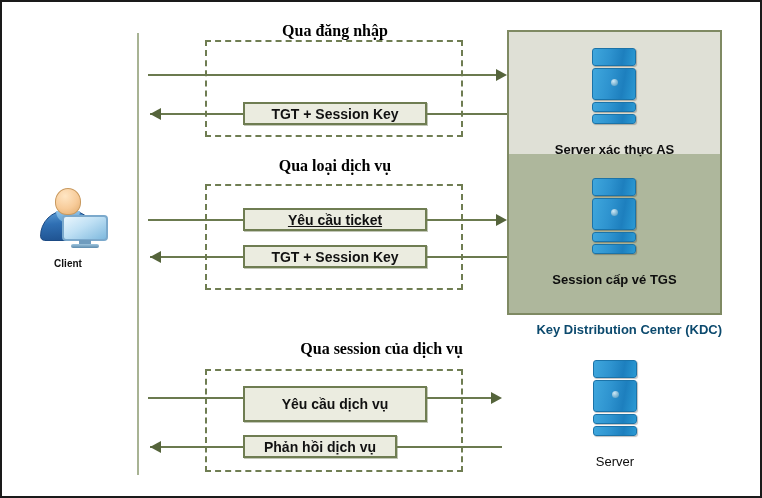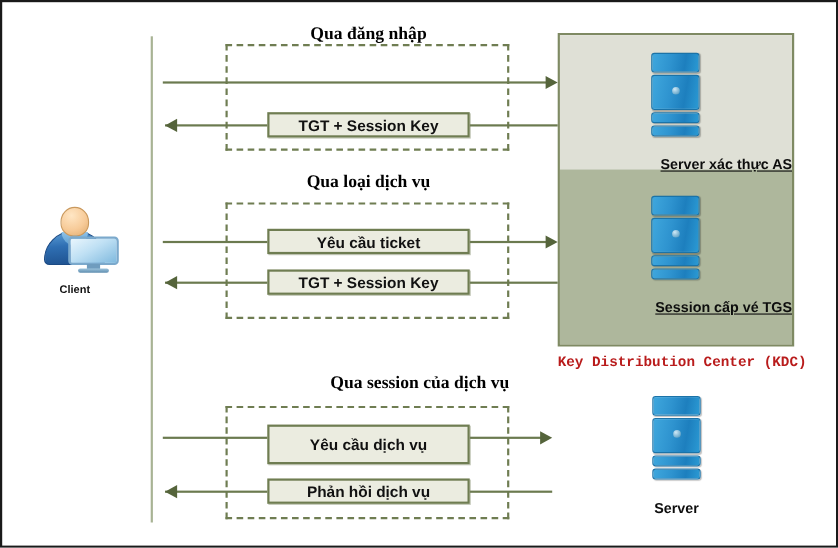--- a/index.html
+++ b/index.html
@@ -106,30 +106,29 @@
   .kdc-box{
     position:absolute;
     border:2px solid #7f8a63;
     box-sizing:border-box;
     overflow:hidden;
   }
   .kdc-half{position:absolute;left:0;width:100%;}
   .kdc-half.top{background:linear-gradient(180deg,#e3e4da 0%,#dcdeD2 100%);background:#dfe0d6;}
   .kdc-half.bottom{background:#aeb79c;}
   .kdc-caption{
-    position:absolute;width:100%;text-align:right;
+    position:absolute;width:100%;text-align:center;
     font-family:"Liberation Sans",sans-serif;
     font-weight:bold;font-size:13px;color:#0d0d0d;
     white-space:nowrap;
-    text-decoration:underline;
   }
   .kdc-label{
-    position:absolute;text-align:left;width:100%;
-    font-family:Liberation Mono, monospace;
-    font-weight:bold;font-size:13px;color:#b91c1c;
+    position:absolute;text-align:right;width:100%;
+    font-family:Liberation Sans, sans-serif;
+    font-weight:bold;font-size:13px;color:#0c4a6e;
     white-space:nowrap;
   }
 
   
   .server-icon{position:absolute;width:44px;height:78px;}
   .srv-seg{
     position:absolute;left:0;width:44px;
     border:1px solid #1b73a8;
     border-radius:3px;
     box-sizing:border-box;
@@ -141,21 +140,21 @@
   .srv-seg.b1{top:54px;height:10px;}
   .srv-seg.b2{top:66px;height:10px;}
   .srv-dot{
     position:absolute;left:19px;top:31px;width:7px;height:7px;
     border-radius:50%;
     background:radial-gradient(circle at 35% 30%,#cfe9f7,#6aa9cb 70%,#2e7ba5);
   }
   .server-caption{
     position:absolute;width:130px;text-align:center;
     font-family:"Liberation Sans",sans-serif;
-    font-weight:bold;font-size:13px;color:#0d0d0d;
+    font-weight:normal;font-size:13px;color:#0d0d0d;
     white-space:nowrap;
   }
 </style>
 </head>
 <body>
 
 <div id="canvas">
 
   <div class="actor" style="left:18px;top:186px;">
     <div class="actor-icon">
@@ -183,37 +182,37 @@
   <div class="arrow-line" style="left:148px;top:111px;width:357px;"></div>
   <div class="arrow-head left" style="left:148px;top:106px;"></div>
   <div class="msg-box" style="left:241px;top:100px;width:184px;height:23px;">TGT + Session Key</div>
 
   <div class="section-title" style="left:205px;top:155px;width:256px;">Qua loại dịch vụ</div>
 
   <div class="dashed-box" style="left:203px;top:182px;width:258px;height:106px;"></div>
 
   <div class="arrow-line" style="left:146px;top:217px;width:350px;"></div>
   <div class="arrow-head right" style="left:494px;top:212px;"></div>
-  <div class="msg-box" style="left:241px;top:206px;width:184px;height:23px;">Yêu cầu ticket</div>
+  <div class="msg-box" style="left:241px;top:206px;width:184px;height:23px;text-decoration:underline;">Yêu cầu ticket</div>
 
   <div class="arrow-line" style="left:148px;top:254px;width:357px;"></div>
   <div class="arrow-head left" style="left:148px;top:249px;"></div>
   <div class="msg-box" style="left:241px;top:243px;width:184px;height:23px;">TGT + Session Key</div>
 
   <div class="section-title" style="left:205px;top:338px;width:256px;text-align:right;">Qua session của dịch vụ</div>
 
   <div class="dashed-box" style="left:203px;top:367px;width:258px;height:103px;"></div>
 
   <div class="arrow-line" style="left:146px;top:395px;width:345px;"></div>
   <div class="arrow-head right" style="left:489px;top:390px;"></div>
   <div class="msg-box" style="left:241px;top:384px;width:184px;height:36px;">Yêu cầu dịch vụ</div>
 
   <div class="arrow-line" style="left:148px;top:444px;width:352px;"></div>
   <div class="arrow-head left" style="left:148px;top:439px;"></div>
-  <div class="msg-box" style="left:241px;top:433px;width:184px;height:23px;">Phản hồi dịch vụ</div>
+  <div class="msg-box" style="left:241px;top:433px;width:154px;height:23px;">Phản hồi dịch vụ</div>
 
   <div class="kdc-box" style="left:505px;top:28px;width:215px;height:285px;">
     <div class="kdc-half top" style="top:0;height:122px;"></div>
     <div class="kdc-half bottom" style="top:122px;height:163px;"></div>
 
     <div class="server-icon" style="left:83px;top:16px;">
       <div class="srv-seg top"></div>
       <div class="srv-seg mid"></div>
       <div class="srv-dot"></div>
       <div class="srv-seg b1"></div>

